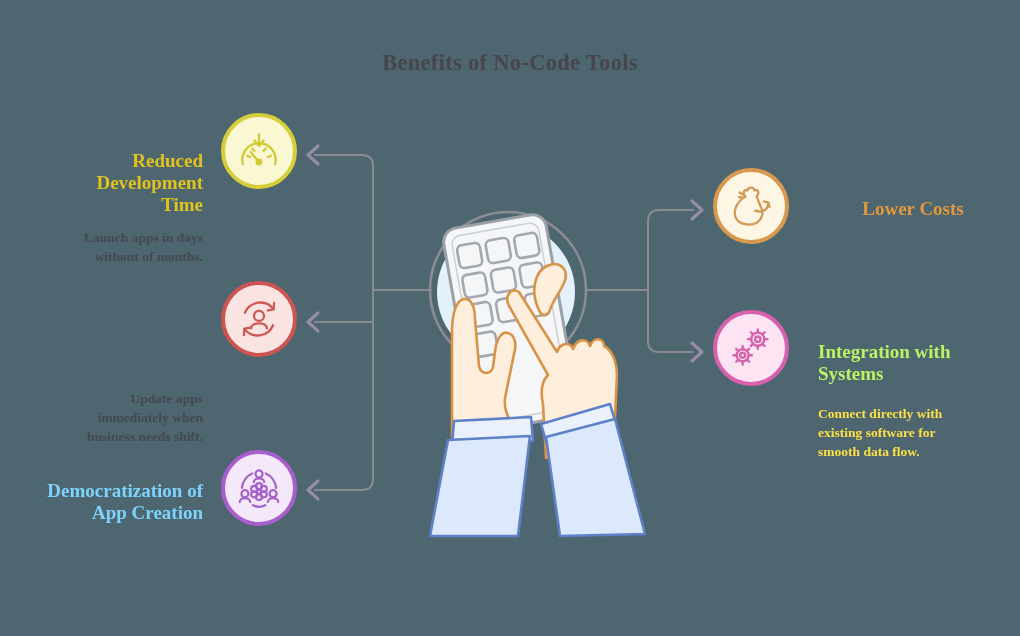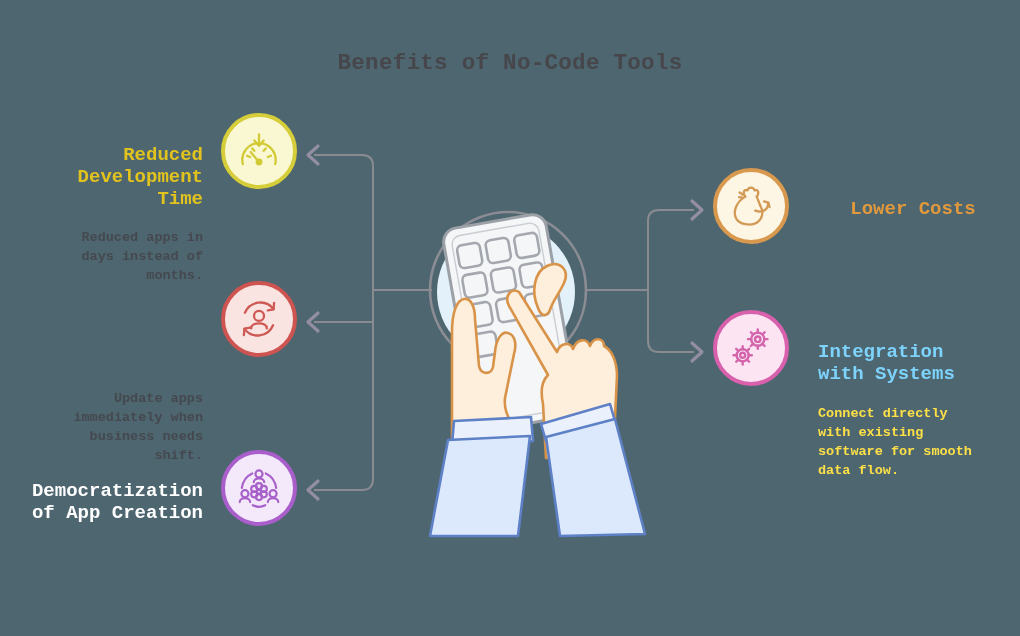--- a/index.html
+++ b/index.html
@@ -1,19 +1,19 @@
 <!DOCTYPE html>
 <html><head>
 <meta charset="utf-8">
 <style>
   html,body{margin:0;padding:0;}
   .canvas{
     position:relative;width:1020px;height:636px;overflow:hidden;
     background:#4D6670;
-    font-family:Liberation Mono, monospace;
+    font-family:Liberation Serif, serif;
   }
   .title{
     position:absolute;left:0;right:0;top:50px;margin:0;
     text-align:center;font-size:22.5px;font-weight:bold;letter-spacing:.3px;
   }
   .layer{position:absolute;left:0;top:0;width:1020px;height:636px;}
   .badge{
     position:absolute;width:68px;height:68px;border-radius:50%;
     border:4px solid;display:flex;align-items:center;justify-content:center;
     box-sizing:content-box;
@@ -25,21 +25,21 @@
   .b4{left:713px;top:168px;border-color:#D8994E;background:#FDF6E4;}
   .b5{left:713px;top:310px;border-color:#D860AC;background:#FCE4F3;}
   .item-label{
     position:absolute;margin:0;font-size:19px;line-height:22px;font-weight:bold;
   }
   .item-desc{
     position:absolute;margin:0;font-size:13.5px;line-height:19px;font-weight:bold;
   }
   .l-align{text-align:right;right:817px;}
   .r-align{text-align:left;left:818px;}
-  .h1{top:144px;width:135px;}
+  .h1{top:150px;width:135px;}
   .d1{top:228px;width:150px;}
   .h2{top:310px;width:120px;}
   .d2{top:375px;width:140px;}
   .h3{top:480px;width:180px;}
   .d3{top:543px;width:160px;}
   .h4{top:198px;width:190px;}
   .d4{top:236px;width:160px;}
   .h5{top:341px;width:175px;}
   .d5{top:404px;width:158px;}
 </style>
@@ -108,21 +108,21 @@
       <path d="M8.5 36.5 A16 16 0 1 1 39.5 36.5"></path>
       <path d="M12.5 28.5 L15.5 29.8"></path>
         <path d="M17.5 21.5 L19.5 23.8"></path>
         <path d="M30.5 21.5 L28.5 23.8"></path>
         <path d="M35.5 28.5 L32.5 29.8"></path>
       <path d="M23.5 34 L16 25"></path>
         <circle cx="24" cy="34.5" r="2.2" fill="#D2CA35"></circle>
     </svg>
   </div>
   <h2 class="item-label l-align h1" style="color: rgb(226, 195, 29);">Reduced Development Time</h2>
-  <p class="item-desc l-align d1" style="color: rgb(69, 73, 79);">Reduced apps in days instead of months.</p>
+  <p class="item-desc l-align d1" style="color: rgb(69, 73, 79);">Launch apps in days without of months.</p>
 
   <div class="badge b2">
     <svg viewBox="0 0 48 48" fill="none" stroke="#CE5954" stroke-width="2.2" stroke-linecap="round" stroke-linejoin="round">
       <path d="M10.5 18 A16 16 0 0 1 38 14.5"></path>
       <path d="M38.5 8.5 L38 14.8 L32.5 15.8"></path>
       <path d="M37.5 30 A16 16 0 0 1 10 33.5"></path>
       <path d="M9.5 39.5 L10 33.2 L15.5 32.2"></path>
       <circle cx="24" cy="21" r="4.8"></circle>
       <path d="M16.5 33 C16.5 26.5 31.5 26.5 31.5 33"></path>
     </svg>
@@ -142,21 +142,21 @@
       <path d="M18 40.5 C21.5 42.3 26.5 42.3 30 40.5"></path>
       <circle cx="24" cy="22.3" r="2.9"></circle>
         <circle cx="28.6" cy="24.9" r="2.9"></circle>
         <circle cx="28.6" cy="30.1" r="2.9"></circle>
       <circle cx="24" cy="32.7" r="2.9"></circle>
         <circle cx="19.4" cy="30.1" r="2.9"></circle>
         <circle cx="19.4" cy="24.9" r="2.9"></circle>
       <circle cx="24" cy="27.5" r="2"></circle>
     </svg>
   </div>
-  <h2 class="item-label l-align h3" style="color: #ffffff;">Democratization of App Creation</h2>
+  <h2 class="item-label l-align h3" style="color: #7dd3fc;">Democratization of App Creation</h2>
 
   <div class="badge b4">
     <svg viewBox="0 0 48 48" fill="none" stroke="#D29A55" stroke-width="2.2" stroke-linecap="round" stroke-linejoin="round">
       <path d="M18.5 15 C15.5 11.5 17.5 7.5 20.5 9 C21.5 5.5 26.5 5.5 27.5 9 C30.5 7.5 32.5 11.5 29.5 15"></path>
       <path d="M18.5 15 C10 20 6.5 29 9.5 35.5 C12.5 42 24 43.5 29.5 40 C35 36.5 36.2 30 33.5 25 C32.3 22.5 31 18.5 29.5 15"></path>
       <path d="M16 13 L13 11"></path>
         <path d="M16 16 L12.5 15.5"></path>
       <path d="M28 28.5 C35 31 40.5 27.5 40.5 21"></path>
       <path d="M36.5 19.5 L40.7 20.8 L41.8 25"></path>
     </svg>
@@ -166,16 +166,16 @@
   <div class="badge b5">
     <svg viewBox="0 0 48 48" fill="none" stroke="#D464AC" stroke-width="2.3" stroke-linecap="round">
       <circle cx="30.5" cy="15.5" r="6.3"></circle>
         <circle cx="30.5" cy="15.5" r="2.6"></circle>
       <path d="M36.8 15.5 H39.8 M35 20 L37.1 22.1 M30.5 21.8 V24.8 M26 20 L23.9 22.1 M24.2 15.5 H21.2 M26 11 L23.9 8.9 M30.5 9.2 V6.2 M35 11 L37.1 8.9"></path>
       <circle cx="16" cy="31" r="5.8"></circle>
         <circle cx="16" cy="31" r="2.4"></circle>
       <path d="M21.8 31 H24.8 M20.1 35.1 L22.2 37.2 M16 36.8 V39.8 M11.9 35.1 L9.8 37.2 M10.2 31 H7.2 M11.9 26.9 L9.8 24.8 M16 25.2 V22.2 M20.1 26.9 L22.2 24.8"></path>
     </svg>
   </div>
-  <h2 class="item-label r-align h5" style="color: #7dd3fc;">Integration with Systems</h2>
+  <h2 class="item-label r-align h5" style="color: #bef264;">Integration with Systems</h2>
   <p class="item-desc r-align d5" style="color: #fde047;">Connect directly with existing software for smooth data flow.</p>
 
 </div>
 
 </body></html>

